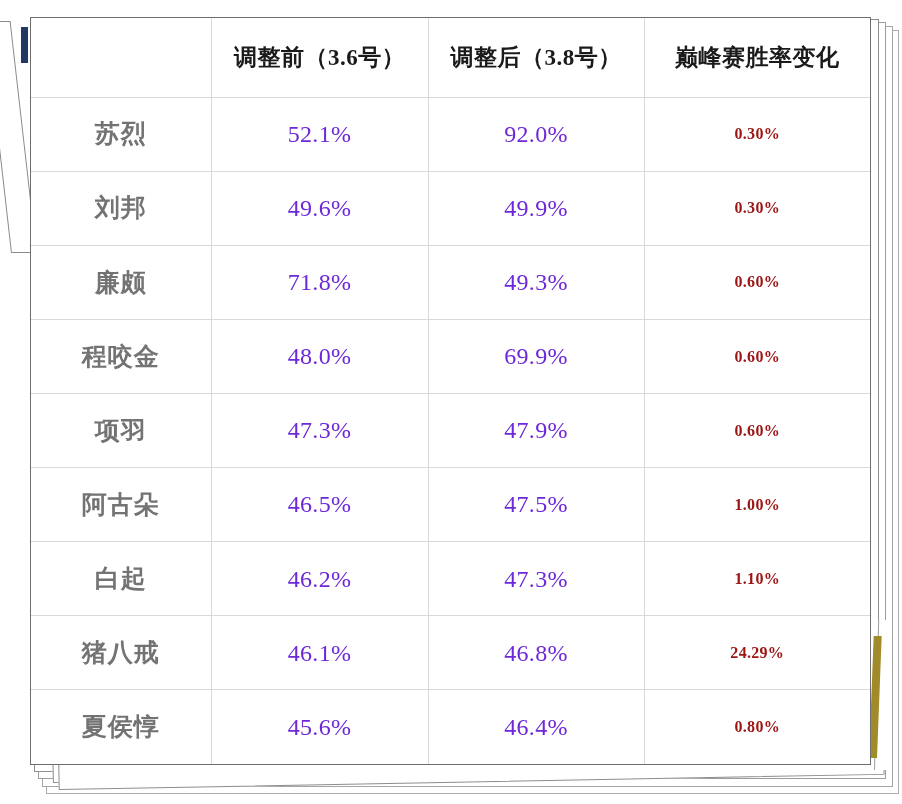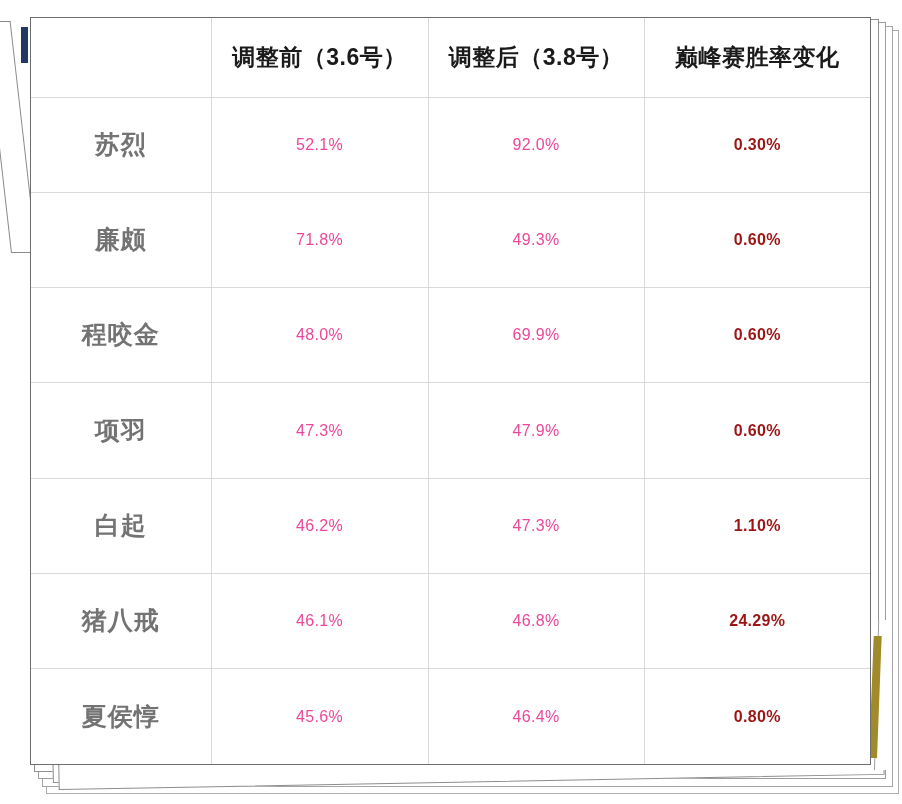--- a/index.html
+++ b/index.html
@@ -127,20 +127,21 @@
   table.stats col.c-after { width: 216px; }
   table.stats col.c-delta { width: 226px; }
 
   table.stats th,
   table.stats td {
     border: 1px solid #d9d9d9;
     text-align: center;
     vertical-align: middle;
     padding: 0;
     box-sizing: border-box;
+    font-family: Liberation Serif, serif;
   }
   
   table.stats tr > *:first-child { border-left: none; }
   table.stats tr > *:last-child  { border-right: none; }
   table.stats thead tr > *       { border-top: none; }
   table.stats tbody tr:last-child > * { border-bottom: none; }
 
   table.stats thead th {
     height: 79px;
   }
@@ -158,23 +159,23 @@
 
   .hero-name {
     font-size: 25px;
     font-weight: bold;
     color: #737373;
     letter-spacing: 1px;
     line-height: 1.1;
   }
 
   .rate-val {
-    font-size: 16px;
+    font-size: 24px;
     font-weight: normal;
-    color: #ec4899;
+    color: #6d28d9;
     letter-spacing: 0.3px;
     line-height: 1.1;
   }
 
   .delta-val {
     font-size: 16px;
     font-weight: bold;
     color: #9c1414;
     letter-spacing: 0.3px;
     line-height: 1.1;
@@ -233,20 +234,34 @@
           </td>
         <td>
             <div class="rate-val">92.0%</div>
           </td>
         <td>
             <div class="delta-val">0.30%</div>
           </td>
       </tr>
       <tr>
         <td>
+            <div class="hero-name">刘邦</div>
+          </td>
+        <td>
+            <div class="rate-val">49.6%</div>
+          </td>
+        <td>
+            <div class="rate-val">49.9%</div>
+          </td>
+        <td>
+            <div class="delta-val">0.30%</div>
+          </td>
+      </tr>
+      <tr>
+        <td>
             <div class="hero-name">廉颇</div>
           </td>
         <td>
             <div class="rate-val">71.8%</div>
           </td>
         <td>
             <div class="rate-val">49.3%</div>
           </td>
         <td>
             <div class="delta-val">0.60%</div>
@@ -271,20 +286,34 @@
             <div class="hero-name">项羽</div>
           </td>
         <td>
             <div class="rate-val">47.3%</div>
           </td>
         <td>
             <div class="rate-val">47.9%</div>
           </td>
         <td>
             <div class="delta-val">0.60%</div>
+          </td>
+      </tr>
+      <tr>
+        <td>
+            <div class="hero-name">阿古朵</div>
+          </td>
+        <td>
+            <div class="rate-val">46.5%</div>
+          </td>
+        <td>
+            <div class="rate-val">47.5%</div>
+          </td>
+        <td>
+            <div class="delta-val">1.00%</div>
           </td>
       </tr>
       <tr>
         <td>
             <div class="hero-name">白起</div>
           </td>
         <td>
             <div class="rate-val">46.2%</div>
           </td>
         <td>

